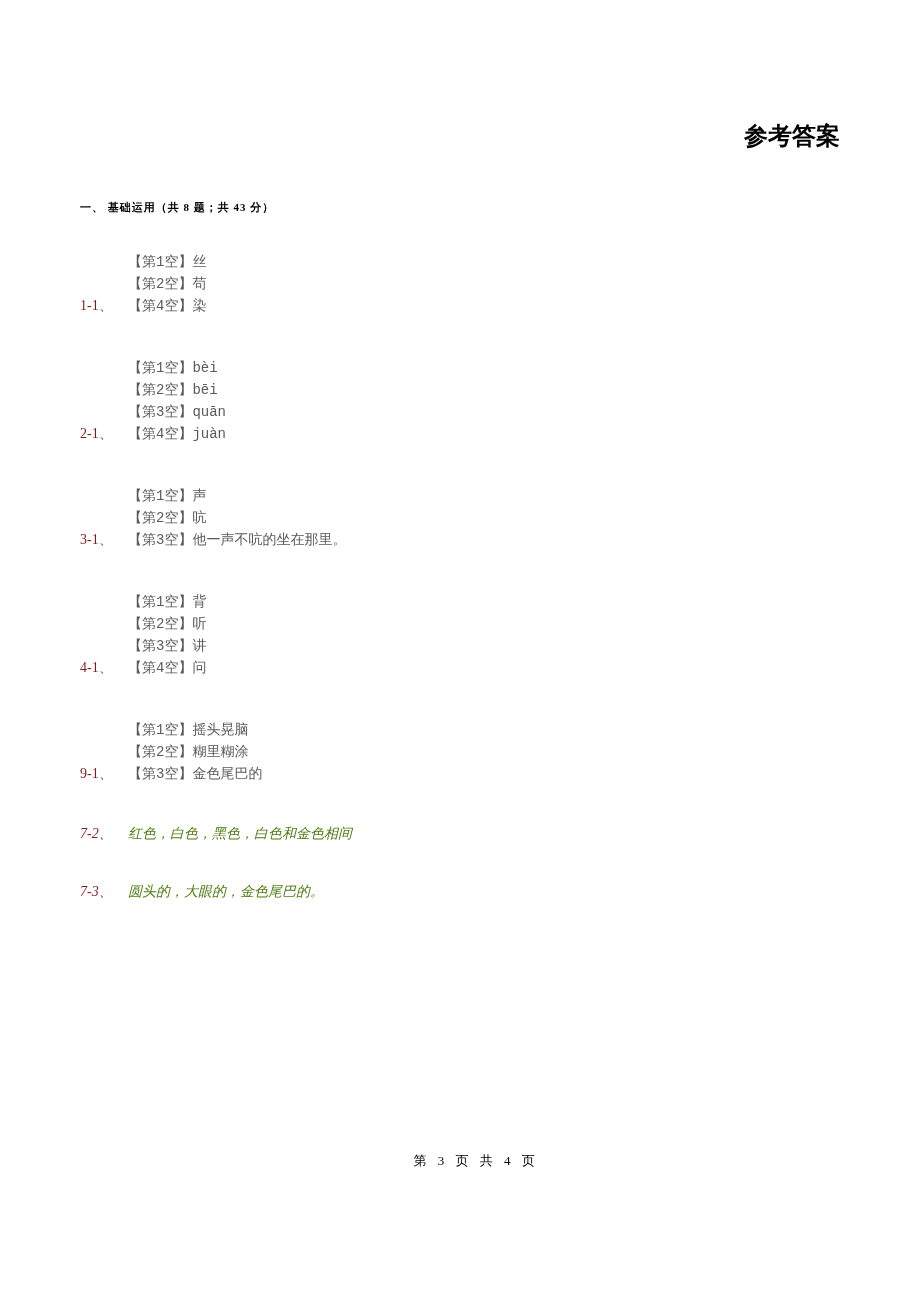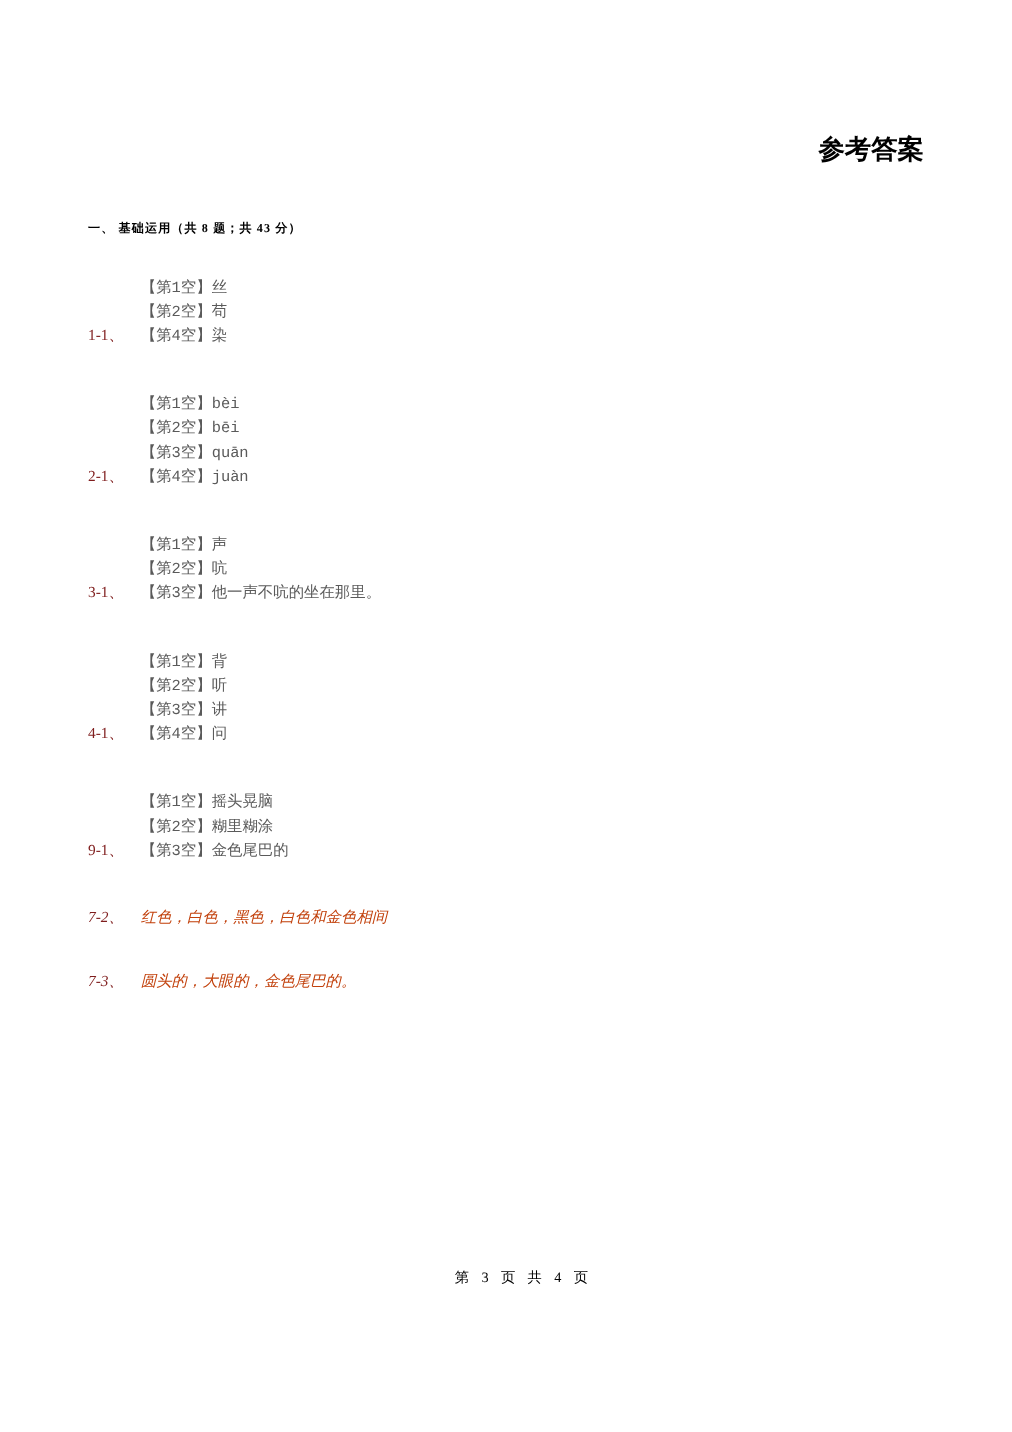--- a/index.html
+++ b/index.html
@@ -46,21 +46,21 @@
       align-items: baseline;
     }
     .qnum {
       font-size: 14px;
       width: 48px;
       flex: 0 0 48px;
       color: #7f1d1d;
     }
     .simple-answer {
       font-size: 14px;
-      color: #c2410c;
+      color: #4d7c0f;
       font-family: "Songti SC", "SimSun", serif;
     }
     .simple-row {
       display: flex;
       align-items: baseline;
       margin-bottom: 40px;
       font-style: italic;
     }
     .footer {
       position: absolute;

